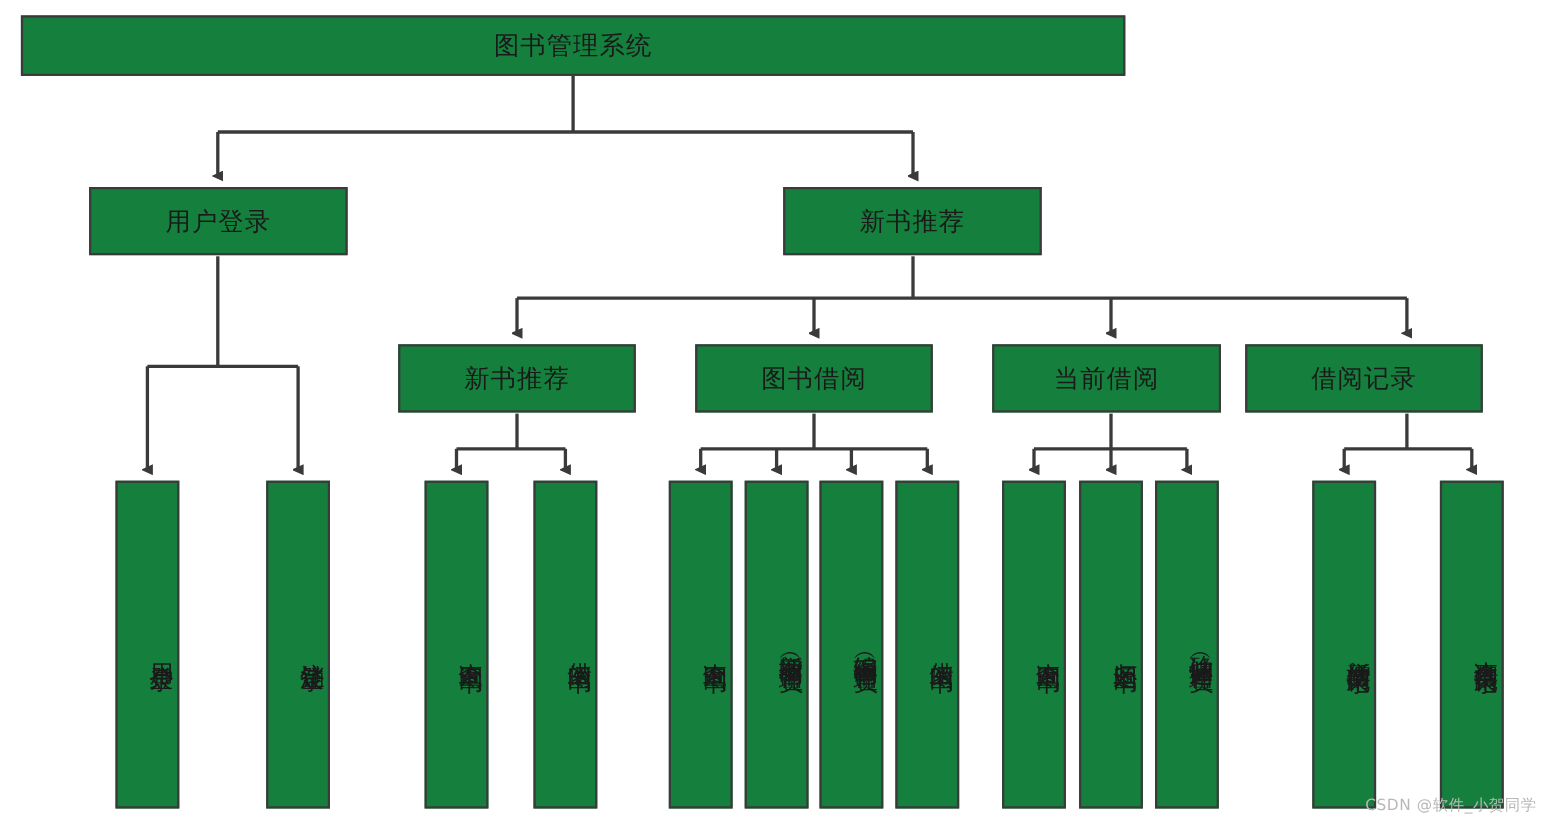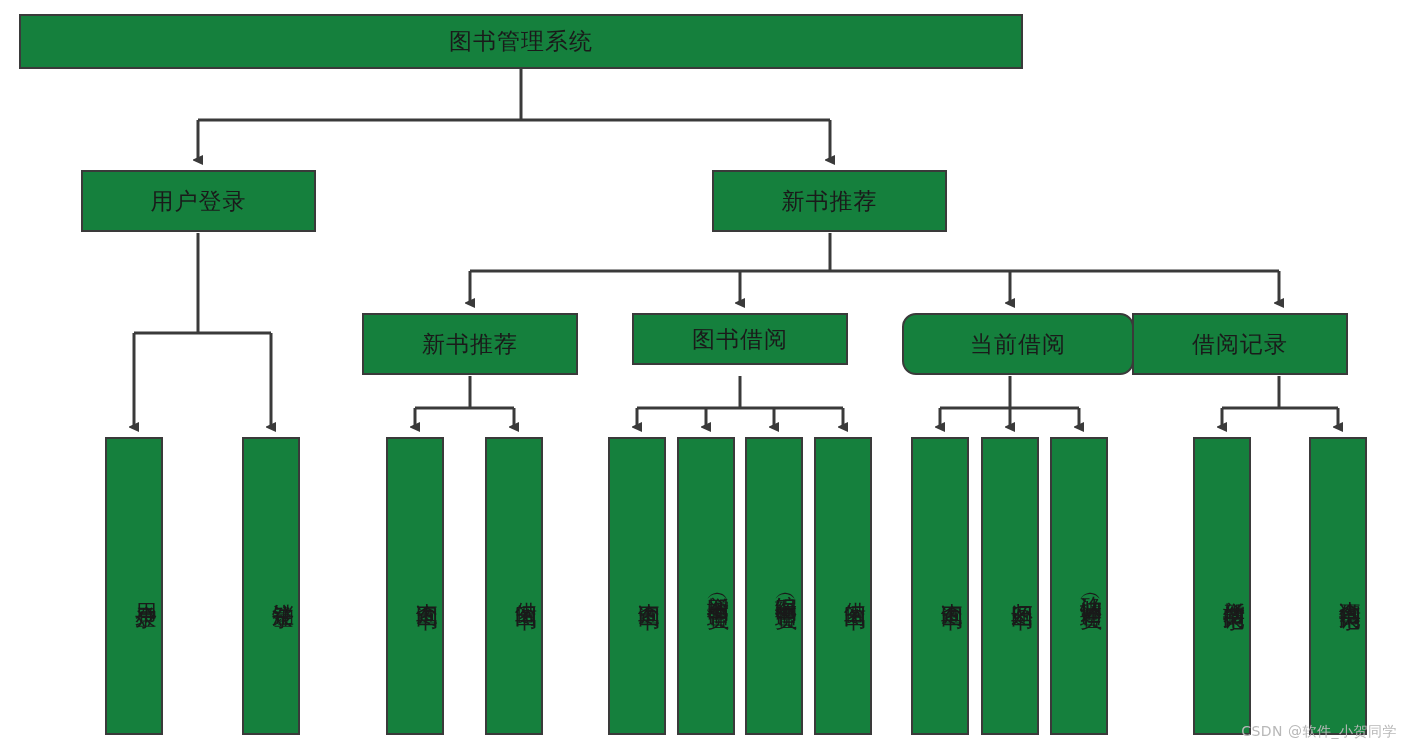--- a/index.html
+++ b/index.html
@@ -132,24 +132,24 @@
   <div class="node horiz" style="left:81px; top:170px; width:235px; height:62px;">
     <span class="node-label">用户登录</span>
   </div>
   <div class="node horiz" style="left:712px; top:170px; width:235px; height:62px;">
     <span class="node-label">新书推荐</span>
   </div>
 
   <div class="node horiz" style="left:362px; top:313px; width:216px; height:62px;">
     <span class="node-label">新书推荐</span>
   </div>
-  <div class="node horiz" style="left:632px; top:313px; width:216px; height:52px;">
+  <div class="node horiz" style="left:632px; top:313px; width:216px; height:62px;">
     <span class="node-label">图书借阅</span>
   </div>
-  <div class="node horiz" style="left:902px; top:313px; width:232px; height:62px;border-radius:14px;">
+  <div class="node horiz" style="left:902px; top:313px; width:208px; height:62px;">
     <span class="node-label">当前借阅</span>
   </div>
   <div class="node horiz" style="left:1132px; top:313px; width:216px; height:62px;">
     <span class="node-label">借阅记录</span>
   </div>
 
   <div class="node vert" style="left:105px; top:437px; width:58px; height:298px;">
     <span class="node-label">用户登录</span>
   </div>
   <div class="node vert" style="left:242px; top:437px; width:58px; height:298px;">

